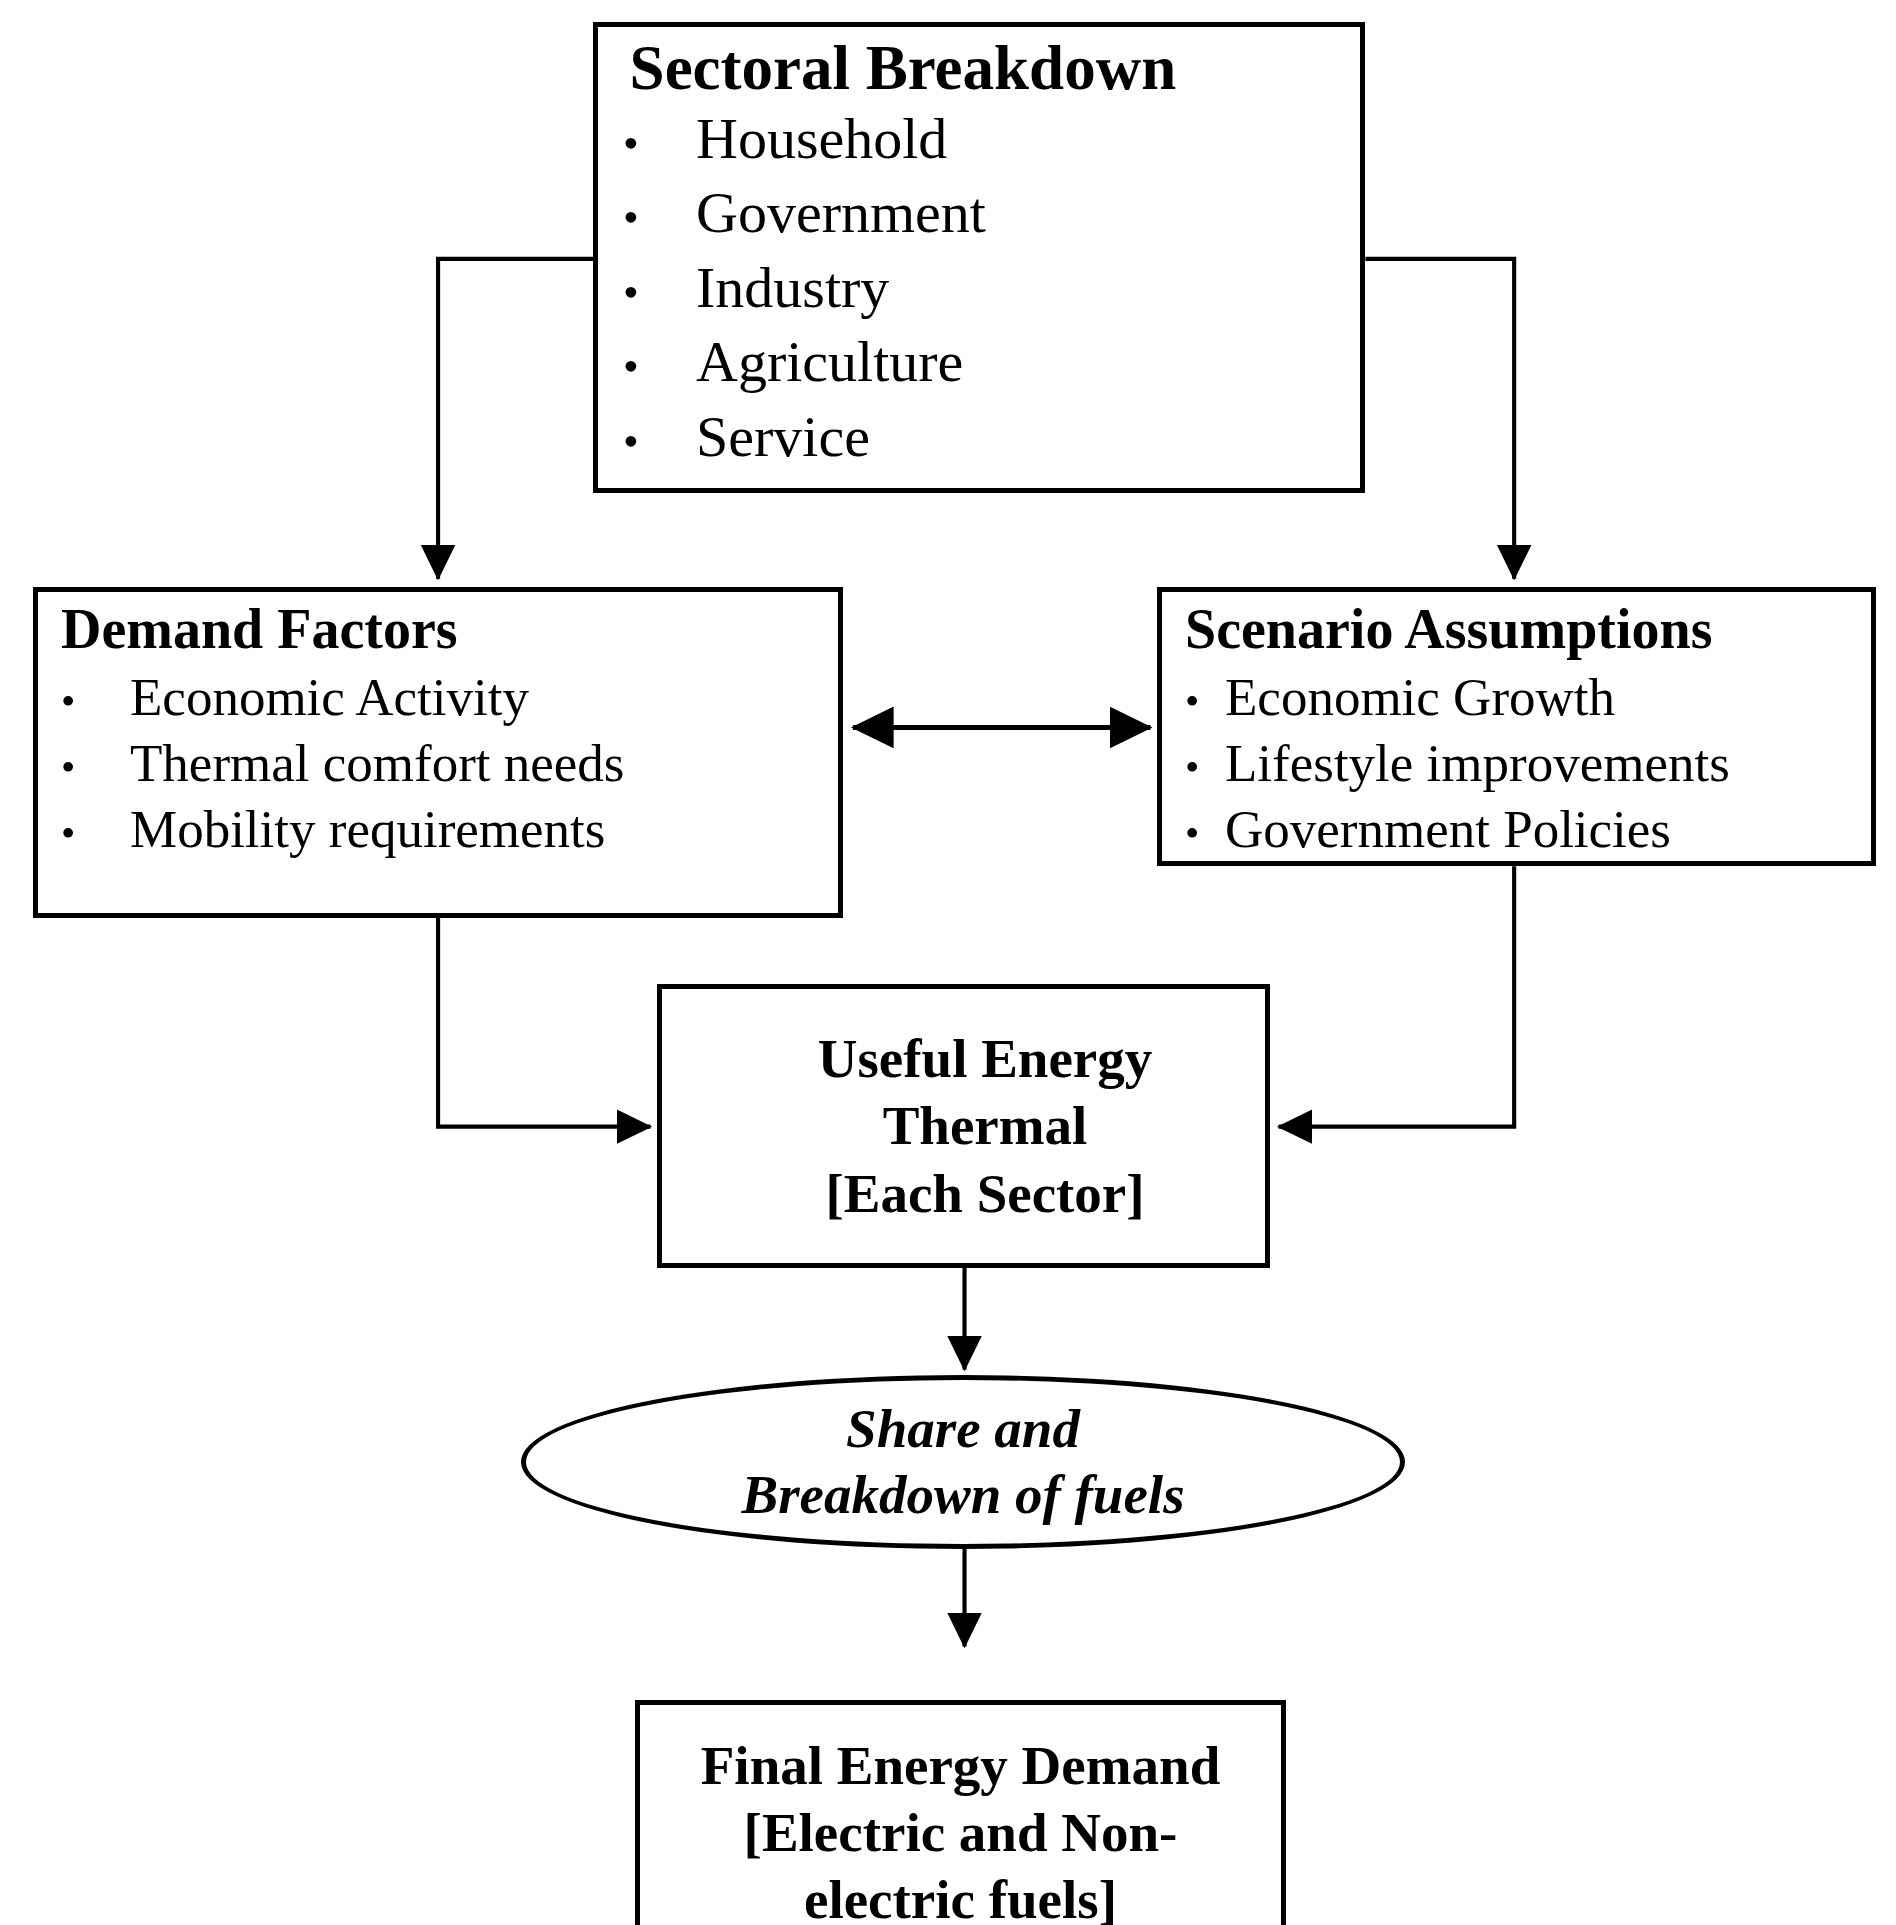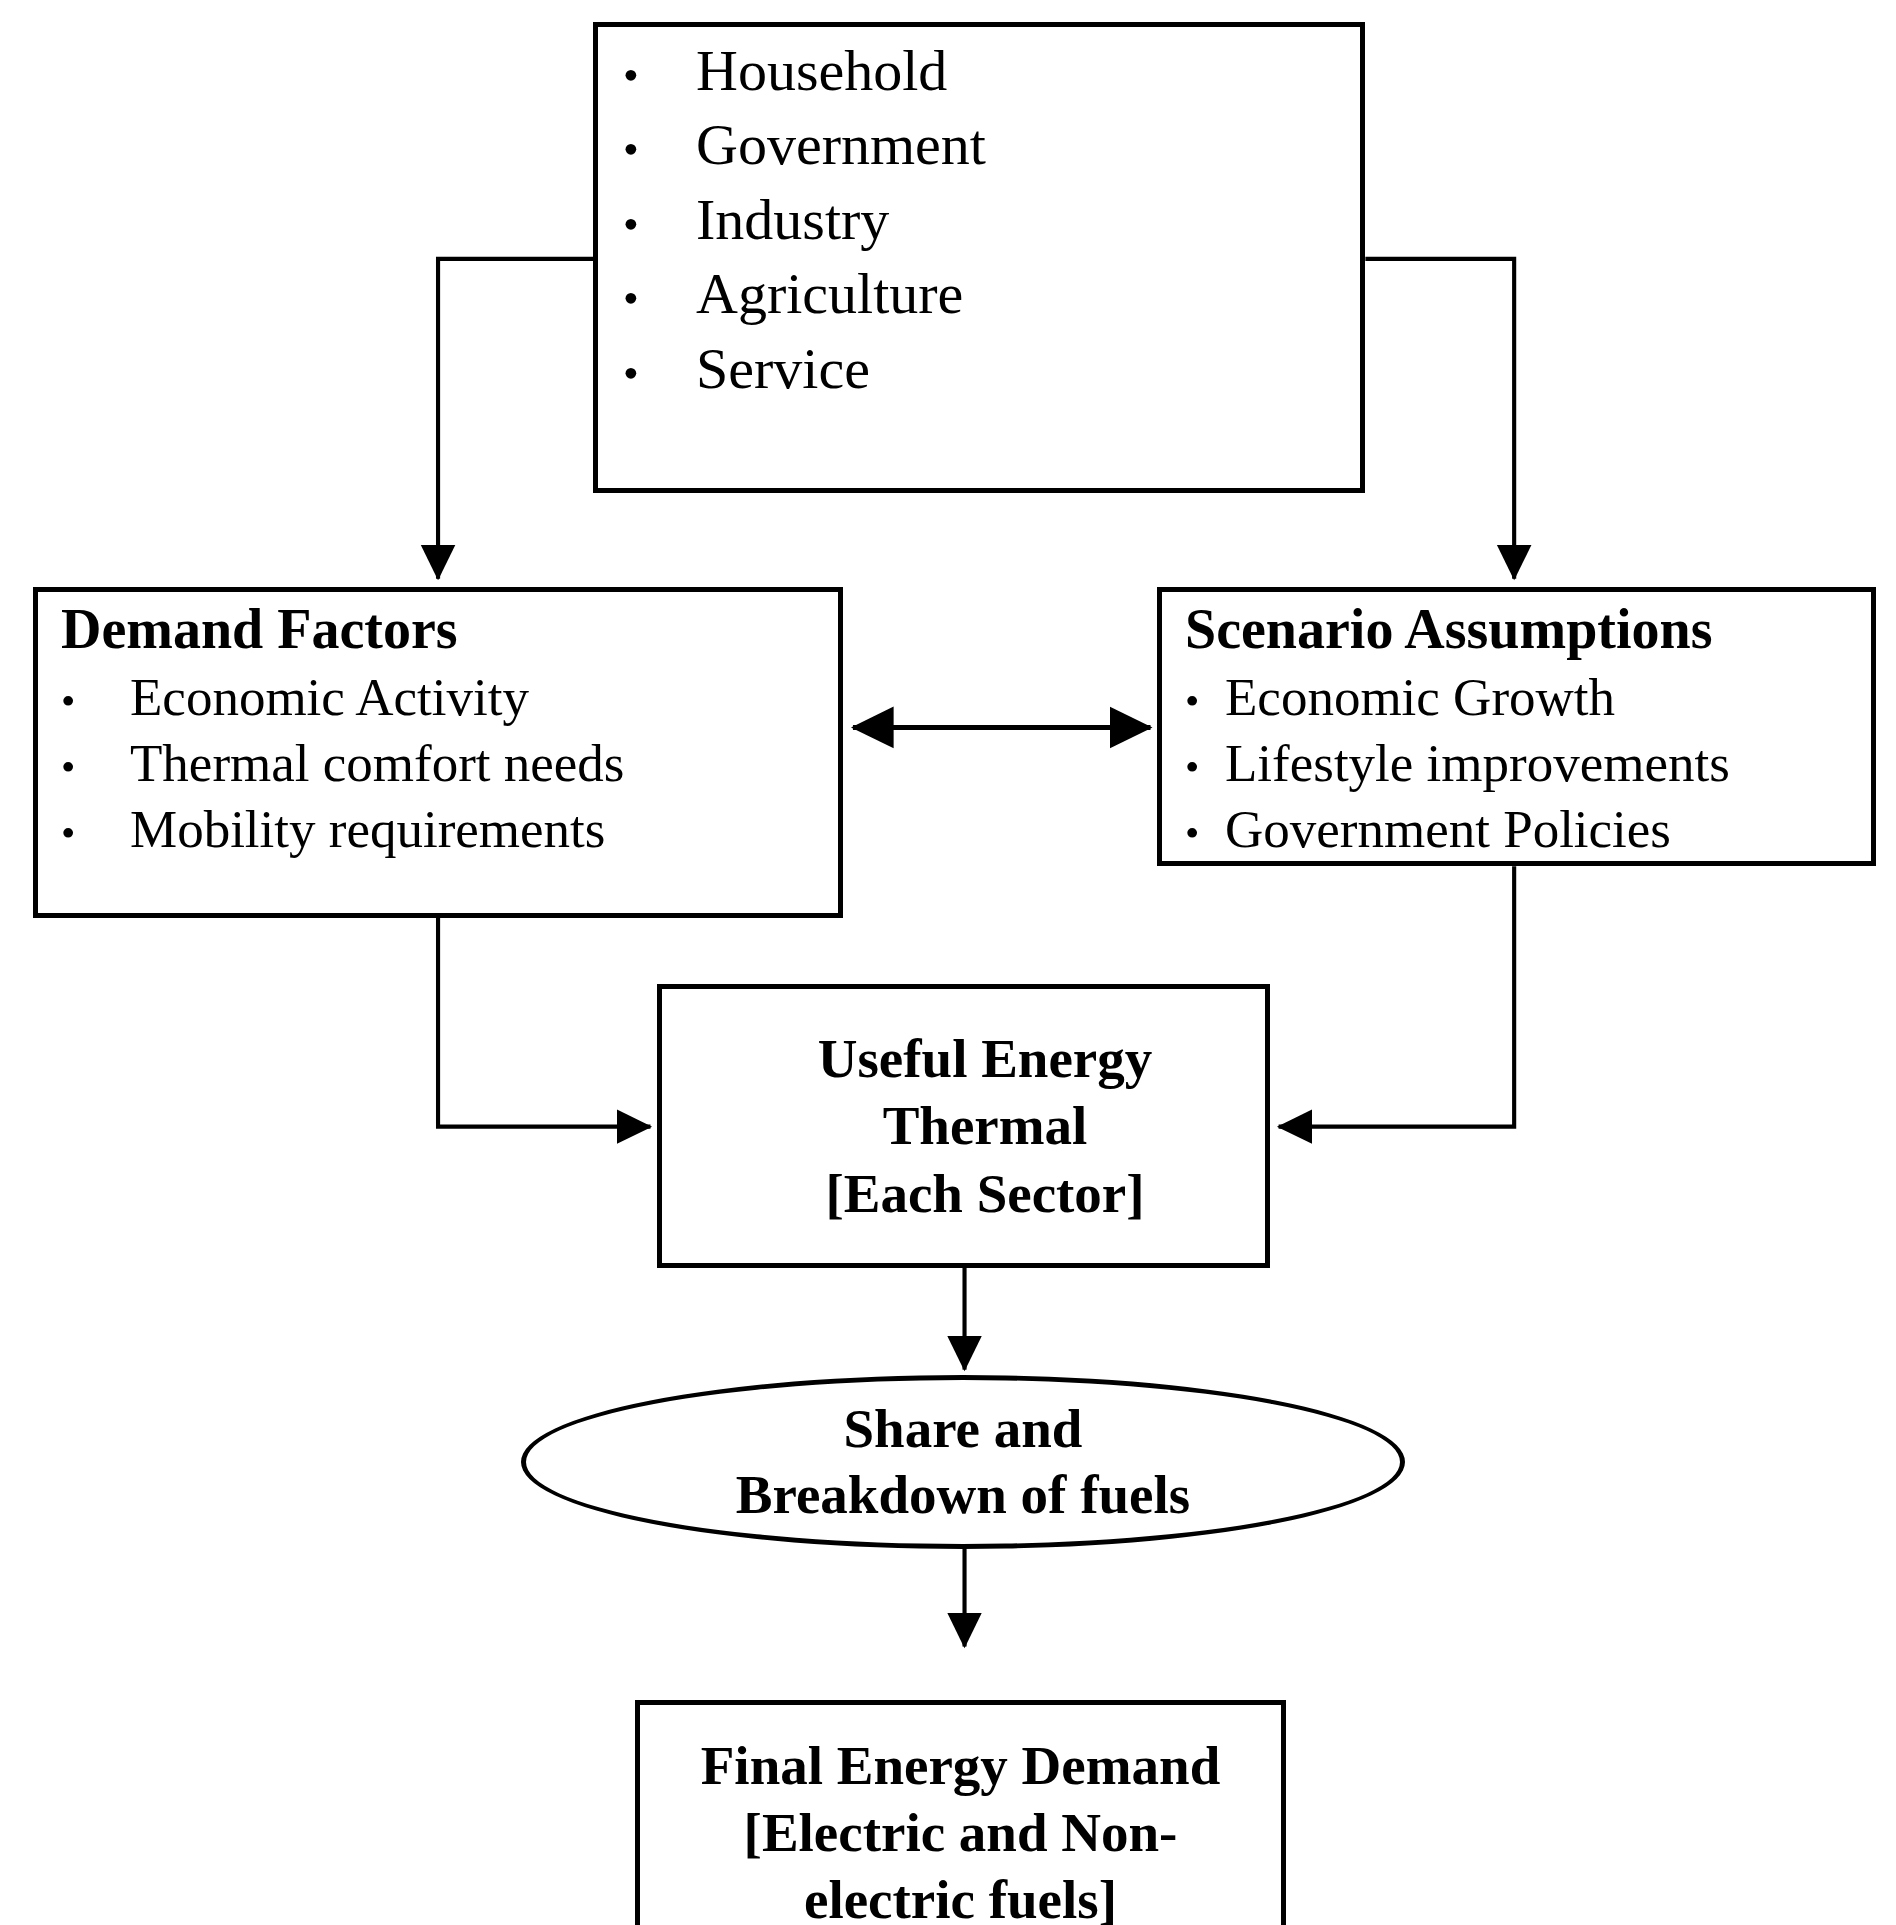--- a/index.html
+++ b/index.html
@@ -159,20 +159,21 @@
   .centered-text {
     text-align: center;
     font-weight: bold;
     font-size: 55px;
     line-height: 1.22;
     padding: 0 11.6px;
   }
   #node-share-efficiency .centered-text {
     font-size: 55px;
     line-height: 1.2;
+    font-style: italic;
   }
   .line-block { display: block; }
 </style>
 </head>
 <body>
 
 <div id="canvas">
 
   <svg id="edge-layer" viewBox="0 0 2294 2330">
     <defs>
@@ -194,20 +195,21 @@
 
     <path d="M 1832,1048 L 1832,1363 L 1547,1363" fill="none" stroke="#000000" stroke-width="5" marker-end="url(#arrow-end)"></path>
 
     <path d="M 1167,1533 L 1167,1657" fill="none" stroke="#000000" stroke-width="5" marker-end="url(#arrow-end)"></path>
 
     <path d="M 1167,1862 L 1167,1992" fill="none" stroke="#000000" stroke-width="5" marker-end="url(#arrow-end)"></path>
   </svg>
 
   <div class="node" id="node-sectoral-breakdown">
     <div class="node-inner">
+      <div class="box-title">Sectoral Breakdown</div>
       <ul class="bullet-list">
         <li class="bullet-item">
           <span class="bullet-dot">•</span>
           <span>Household</span>
         </li>
         <li class="bullet-item">
           <span class="bullet-dot">•</span>
           <span>Government</span>
         </li>
         <li class="bullet-item">

